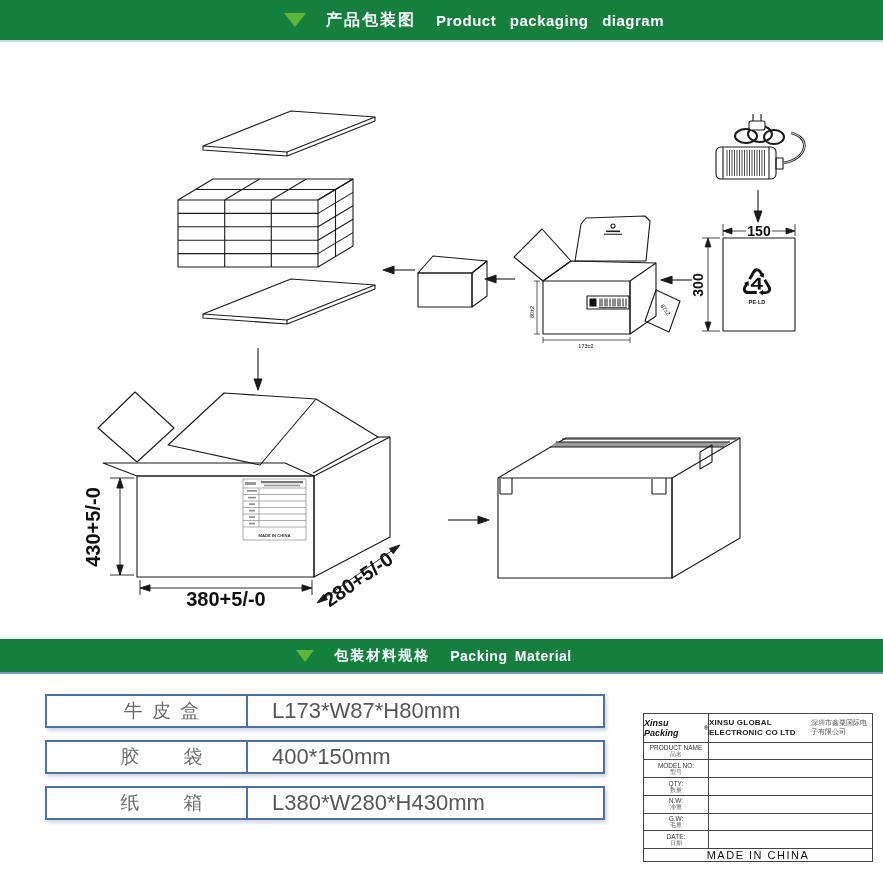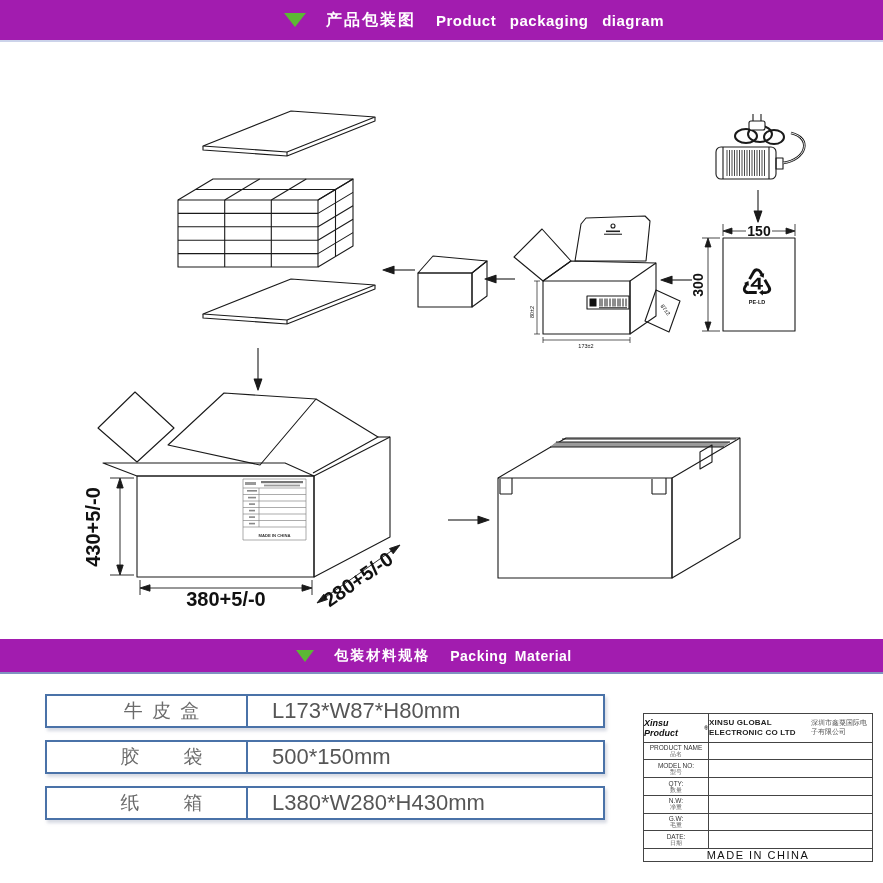--- a/index.html
+++ b/index.html
@@ -1,19 +1,19 @@
 <!DOCTYPE html>
 <html><head>
 <meta charset="utf-8">
 <style>
   html,body{margin:0;padding:0;background:#fff;}
   .page{position:relative;width:883px;height:883px;background:#fff;overflow:hidden;
         font-family:"Liberation Sans",sans-serif;}
   
-  .bar{position:absolute;left:0;right:0;background:#a21caf;color:#fff;
+  .bar{position:absolute;left:0;right:0;background:#15803d;color:#fff;
        display:flex;align-items:center;padding-left:35px;}
   .bar1{top:0;height:40px;border-bottom:2px solid #ccd3ea;}
   .bar2{top:639px;height:33px;border-bottom:2px solid #8094c0;}
   .bar-inner{display:flex;align-items:center;gap:20px;margin:0 auto;}
   .bar1 .bar-inner{transform:translateX(15px);}
   .bar2 .bar-inner{transform:translateX(-25px);}
   .tri{width:0;height:0;border-left:11px solid transparent;border-right:11px solid transparent;
        border-top:14px solid #5cb834;}
   .bar2 .tri{border-left-width:9px;border-right-width:9px;border-top-width:12px;}
   .bar-cn{font-size:16px;font-weight:bold;letter-spacing:2px;}
@@ -264,32 +264,32 @@
       <div class="bar-en">Packing Material</div>
     </div>
   </div>
 
   <div class="spec-row" style="top:694px">
     <div class="spec-label">牛 皮 盒</div>
     <div class="spec-value">L173*W87*H80mm</div>
   </div>
   <div class="spec-row" style="top:740px">
     <div class="spec-label">胶　　袋</div>
-    <div class="spec-value">500*150mm</div>
+    <div class="spec-value">400*150mm</div>
   </div>
   <div class="spec-row" style="top:786px">
     <div class="spec-label">纸　　箱</div>
     <div class="spec-value">L380*W280*H430mm</div>
   </div>
 
   <div class="side-title">侧唛贴纸内容为</div>
   <div class="side-label">
     <div class="sl-header">
       <div class="sl-logo">
-        <span>Xinsu Product</span>
+        <span>Xinsu Packing</span>
           <sup>®</sup>
       </div>
       <div class="sl-company">
         <div class="en">XINSU GLOBAL ELECTRONIC CO LTD</div>
         <div class="cn">深圳市鑫粟国际电子有限公司</div>
       </div>
     </div>
     <div class="sl-row">
       <div class="sl-row-label">
           <div class="en">PRODUCT NAME</div>

